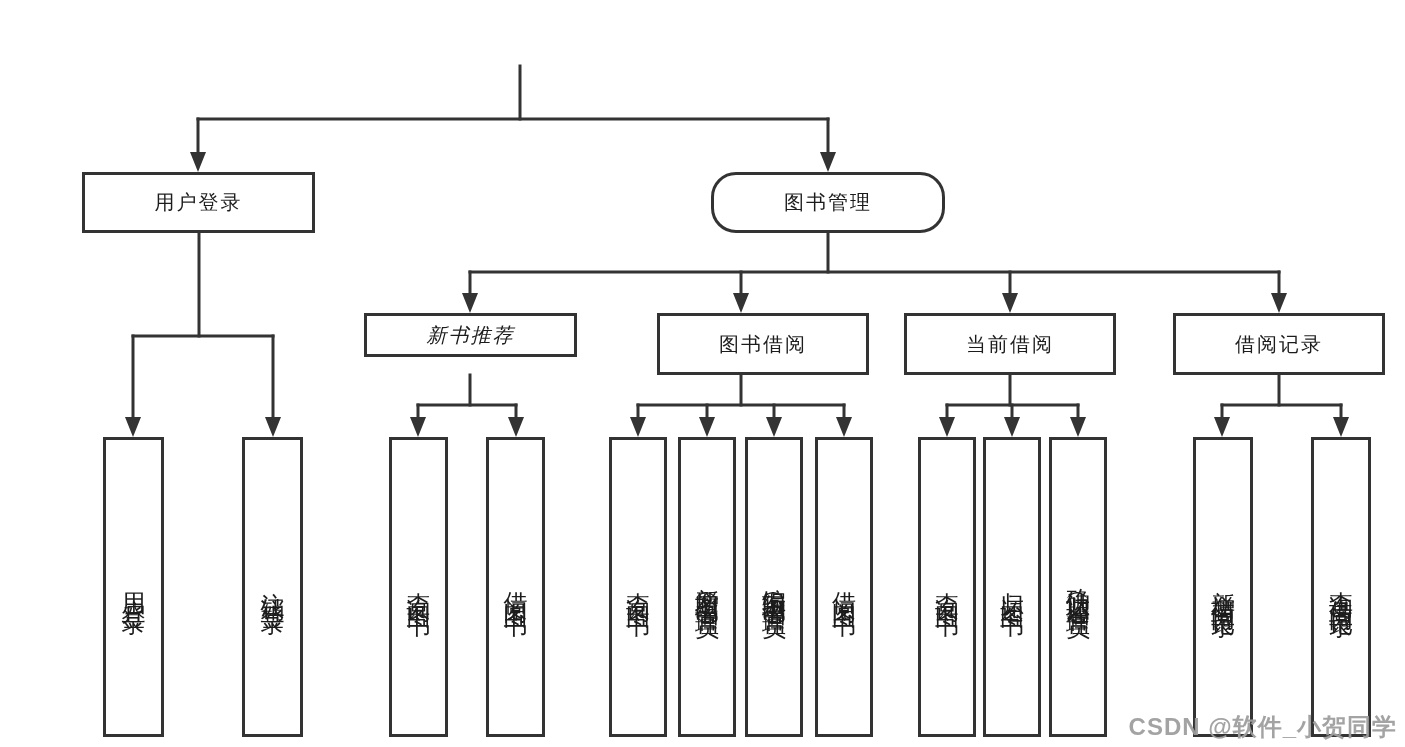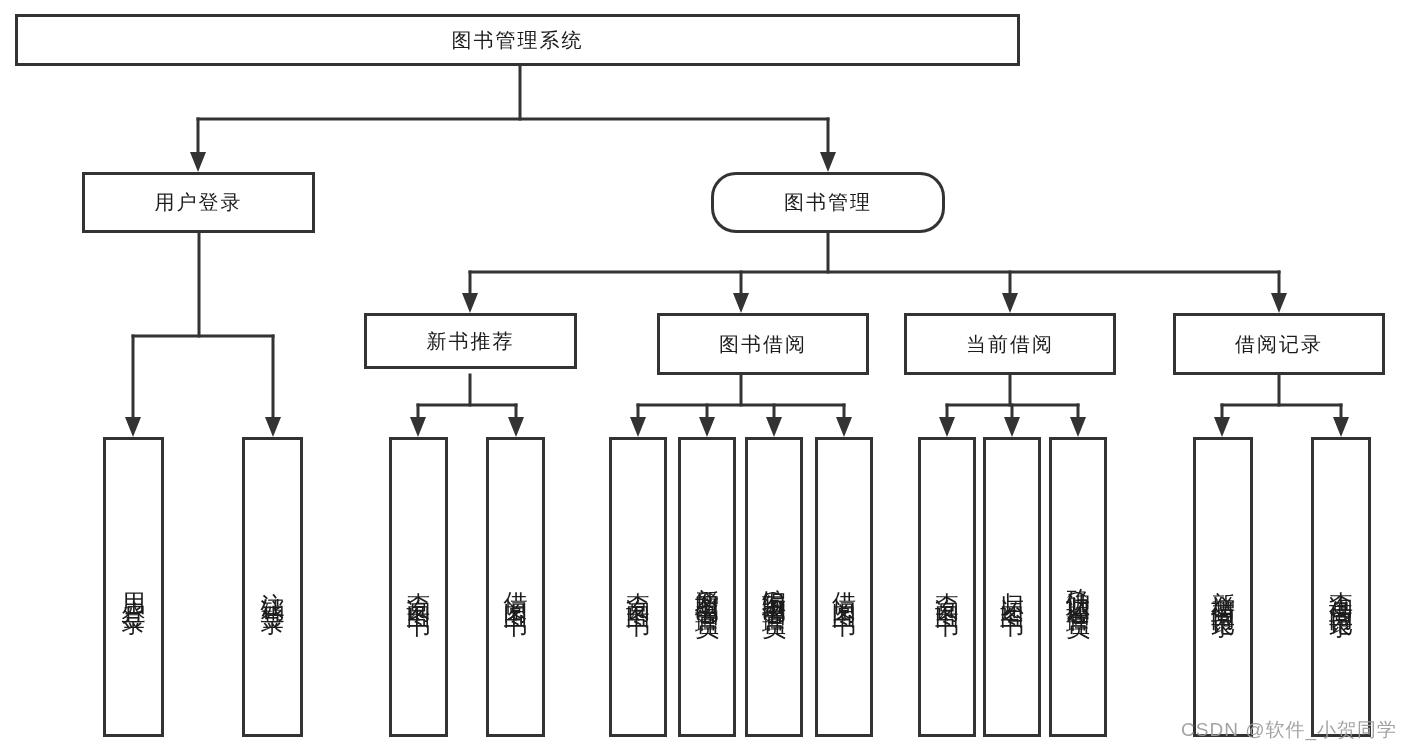--- a/index.html
+++ b/index.html
@@ -42,25 +42,26 @@
     font-size: 24px;
     letter-spacing: 7px;
     line-height: 1;
     top: 437px;
     height: 300px;
   }
   .watermark {
     position: absolute;
     right: 8px;
     bottom: 4px;
-    font-size: 19px;
+    font-size: 24px;
     color: rgba(158, 158, 158, 0.95);
     letter-spacing: 1px;
     z-index: 10;
     white-space: nowrap;
+    font-weight: bold;
   }
 </style>
 </head>
 <body>
 
 <div class="canvas">
 
   <svg id="wires" width="1405" height="747">
       <line x1="520" y1="66" x2="520" y2="119" stroke="#333333" stroke-width="3" stroke-linecap="square"></line>
       <line x1="198" y1="119" x2="828" y2="119" stroke="#333333" stroke-width="3" stroke-linecap="square"></line>
@@ -109,26 +110,25 @@
       <line x1="1078" y1="405" x2="1078" y2="421" stroke="#333333" stroke-width="3" stroke-linecap="square"></line>
       <polygon points="1070,417 1086,417 1078,437" fill="#333333"></polygon>
       <line x1="1279" y1="375" x2="1279" y2="405" stroke="#333333" stroke-width="3" stroke-linecap="square"></line>
       <line x1="1222" y1="405" x2="1341" y2="405" stroke="#333333" stroke-width="3" stroke-linecap="square"></line>
       <line x1="1222" y1="405" x2="1222" y2="421" stroke="#333333" stroke-width="3" stroke-linecap="square"></line>
       <polygon points="1214,417 1230,417 1222,437" fill="#333333"></polygon>
       <line x1="1341" y1="405" x2="1341" y2="421" stroke="#333333" stroke-width="3" stroke-linecap="square"></line>
       <polygon points="1333,417 1349,417 1341,437" fill="#333333"></polygon>
     </svg>
 
-  <div class="box hbox" style="left:15px; top:14px; width:1005px; height:52px;">图书管理系统</div>
 
   <div class="box hbox" style="left:82px; top:172px; width:233px; height:61px;">用户登录</div>
   <div class="box hbox" style="left:711px; top:172px; width:234px; height:61px;border-radius:25px;">图书管理</div>
 
-  <div class="box hbox" style="left:364px; top:313px; width:213px; height:56px;">新书推荐</div>
+  <div class="box hbox" style="left:364px; top:313px; width:213px; height:44px;font-style:italic;">新书推荐</div>
   <div class="box hbox" style="left:635px; top:313px; width:212px; height:62px;margin-left:22px;">图书借阅</div>
   <div class="box hbox" style="left:1173px; top:313px; width:212px; height:62px;">借阅记录</div>
   <div class="box hbox" style="left:904px; top:313px; width:212px; height:62px;">当前借阅</div>
 
   <div class="box vbox" style="left:103px; width:61px;">用户登录</div>
   <div class="box vbox" style="left:242px; width:61px;">注销登录</div>
 
   <div class="box vbox" style="left:389px; width:59px;">查询图书</div>
   <div class="box vbox" style="left:486px; width:59px;">借阅图书</div>
 

